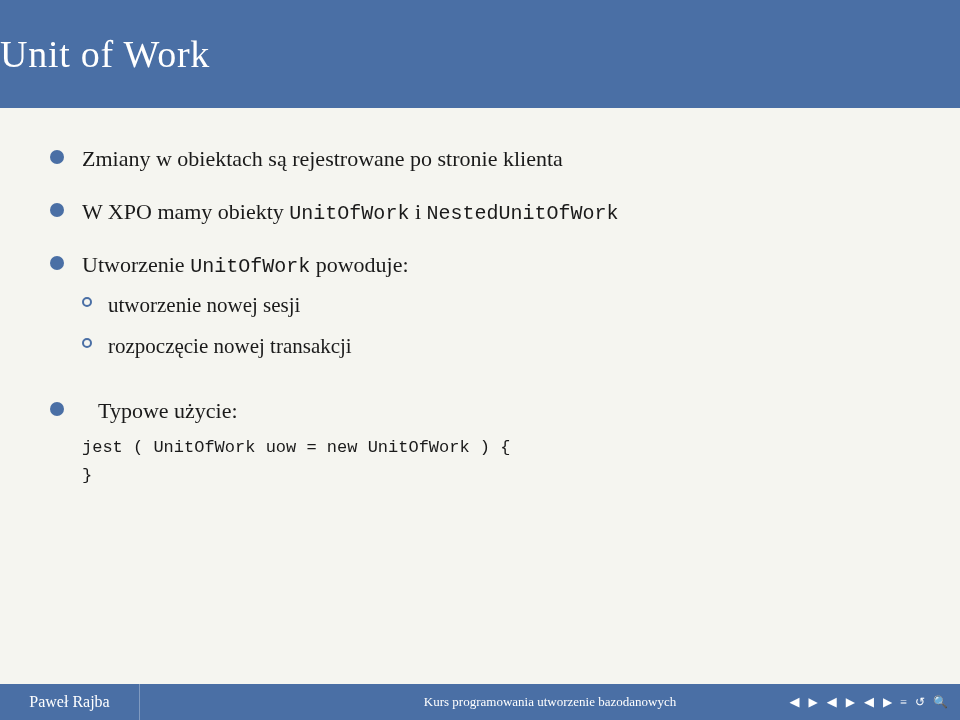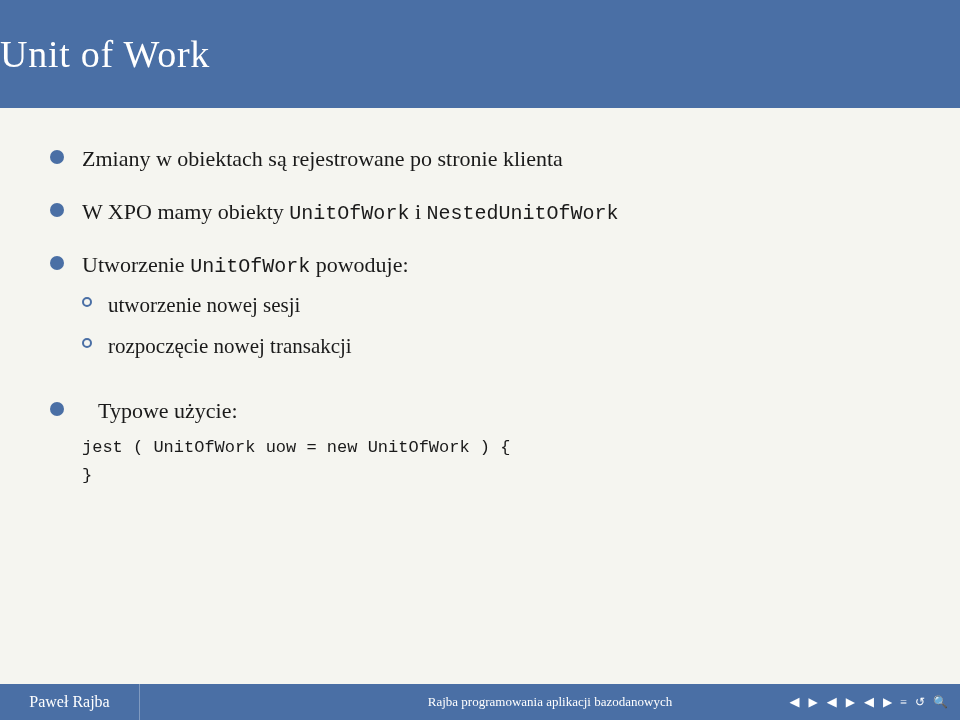--- a/index.html
+++ b/index.html
@@ -209,21 +209,21 @@
     </li>
 
   </ul>
 </div>
 
 <div class="footer-bar">
   <div class="footer-left">
     <span>Paweł Rajba</span>
   </div>
   <div class="footer-right">
-    <span>Rajba programowania aplikacji bazodanowych</span>
+    <span>Kurs programowania utworzenie bazodanowych</span>
   </div>
   <div class="footer-nav">
     <span class="nav-arrow">◀</span>
     <span class="nav-icon">▶</span>
     <span class="nav-arrow"> ◀</span>
     <span class="nav-icon">▶</span>
     <span class="nav-arrow"> ◀</span>
     <span class="nav-icon">▶</span>
     <span class="nav-icon"> ≡</span>
     <span class="nav-icon">↺</span>

